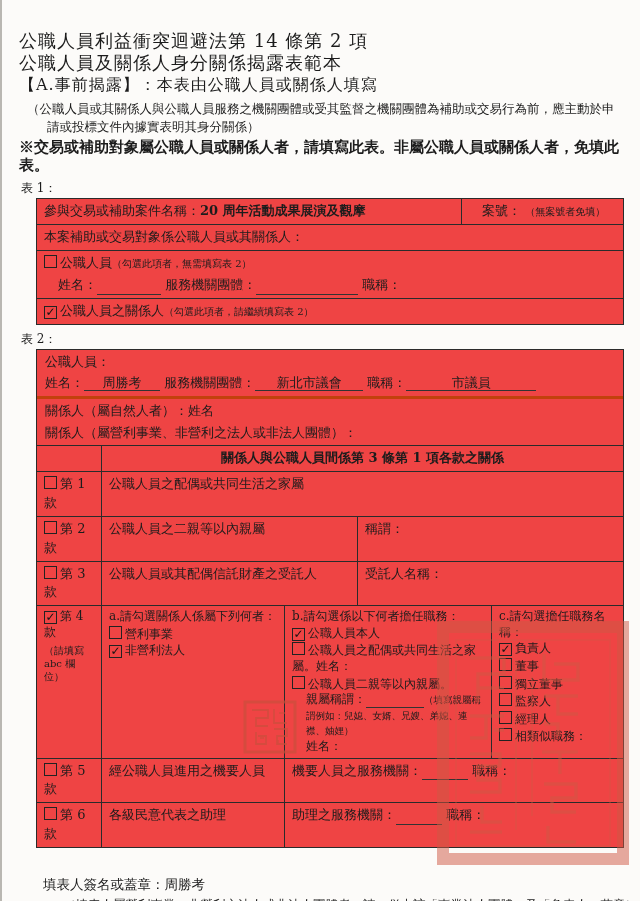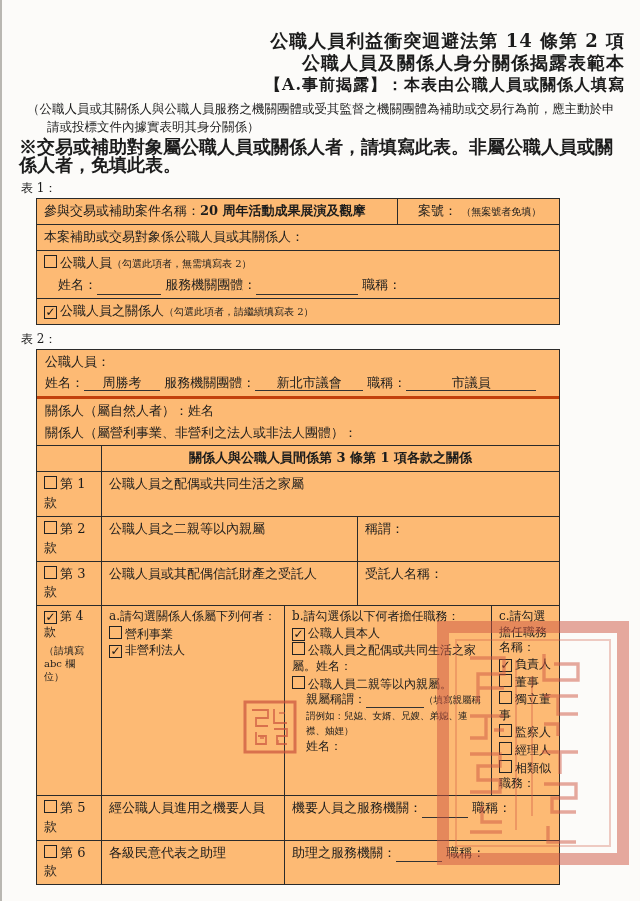--- a/index.html
+++ b/index.html
@@ -8,28 +8,28 @@
     width:640px;height:901px;
     margin:0 auto;
     background:#fcfbf9;
     font-family:"DejaVu Serif","Liberation Serif",serif;
     color:#1c1c1c;
     overflow:hidden;
     box-shadow:inset 2px 0 0 #b9b7b2;
   }
   .content{padding:30px 15px 0 19px;font-size:13px;line-height:1.45;}
   
-  .ttl{ text-align:right;font-weight:bold;letter-spacing:1px; }
+  .ttl{ text-align:left;font-weight:normal;letter-spacing:1px; }
   .ttl-1,.ttl-2{font-size:18px;line-height:22px;}
   .ttl-3{font-size:16px;line-height:22px;}
   .note-paren{margin-top:4px;font-size:12.5px;line-height:18px;padding-left:28px;text-indent:-20px;}
-  .note-star{font-size:18px;font-weight:bold;line-height:18px;margin-top:2px;}
+  .note-star{font-size:15px;font-weight:bold;line-height:18px;margin-top:2px;}
   .tbl-label{font-size:12px;margin:6px 0 1px 2px;}
   
-  .tbl{margin-left:17px;width:524px;border:1.6px solid #2b2b2b;background:#fdba74;box-sizing:border-box;}
+  .tbl{margin-left:17px;width:588px;border:1.6px solid #2b2b2b;background:#ef4444;box-sizing:border-box;}
   .trow{display:flex;align-items:stretch;}
   .trow + .trow{border-top:1px solid #2b2b2b;}
   .tcell{padding:3px 7px;box-sizing:border-box;}
   .tcell + .tcell{border-left:1px solid #2b2b2b;}
   .grow{flex:1 1 auto;}
   .small{font-size:10px;}
   .smaller{font-size:9.5px;}
   
   .cb{
     display:inline-block;width:11px;height:11px;border:1.2px solid #222;

